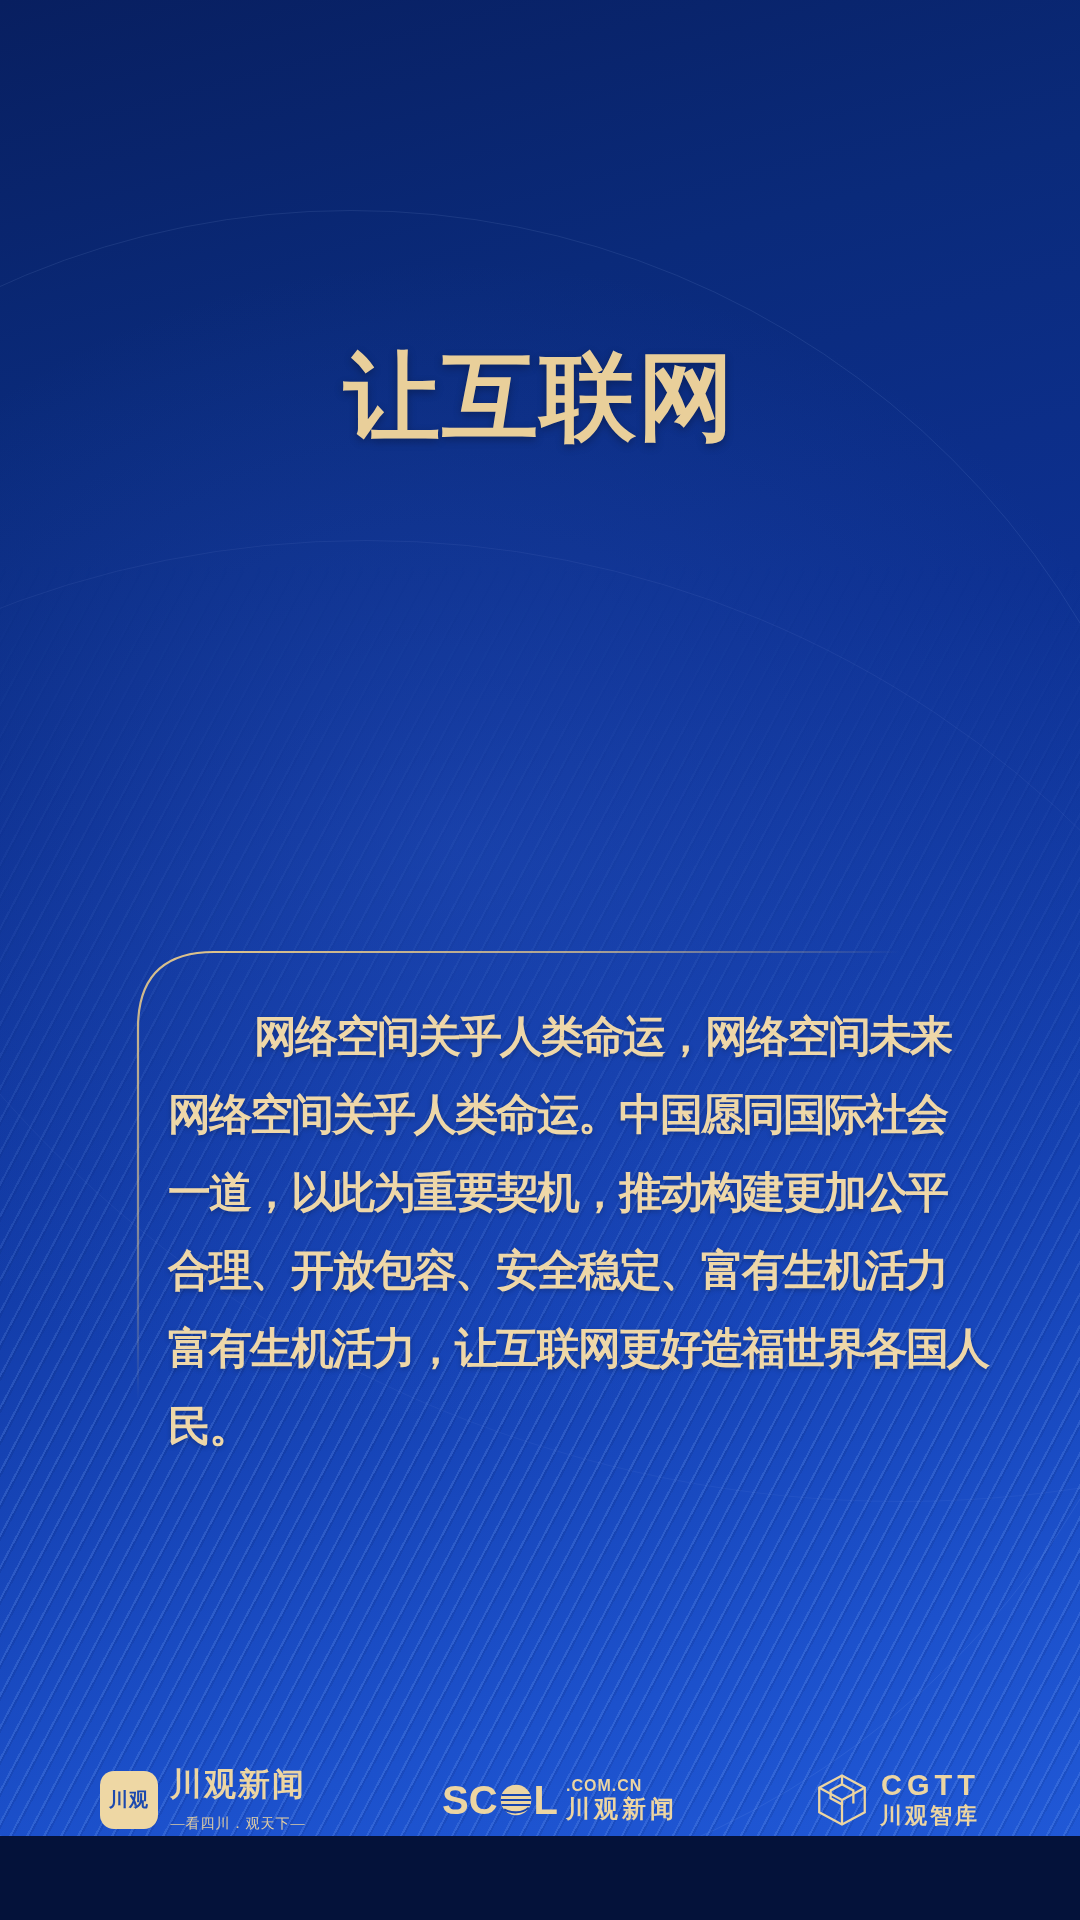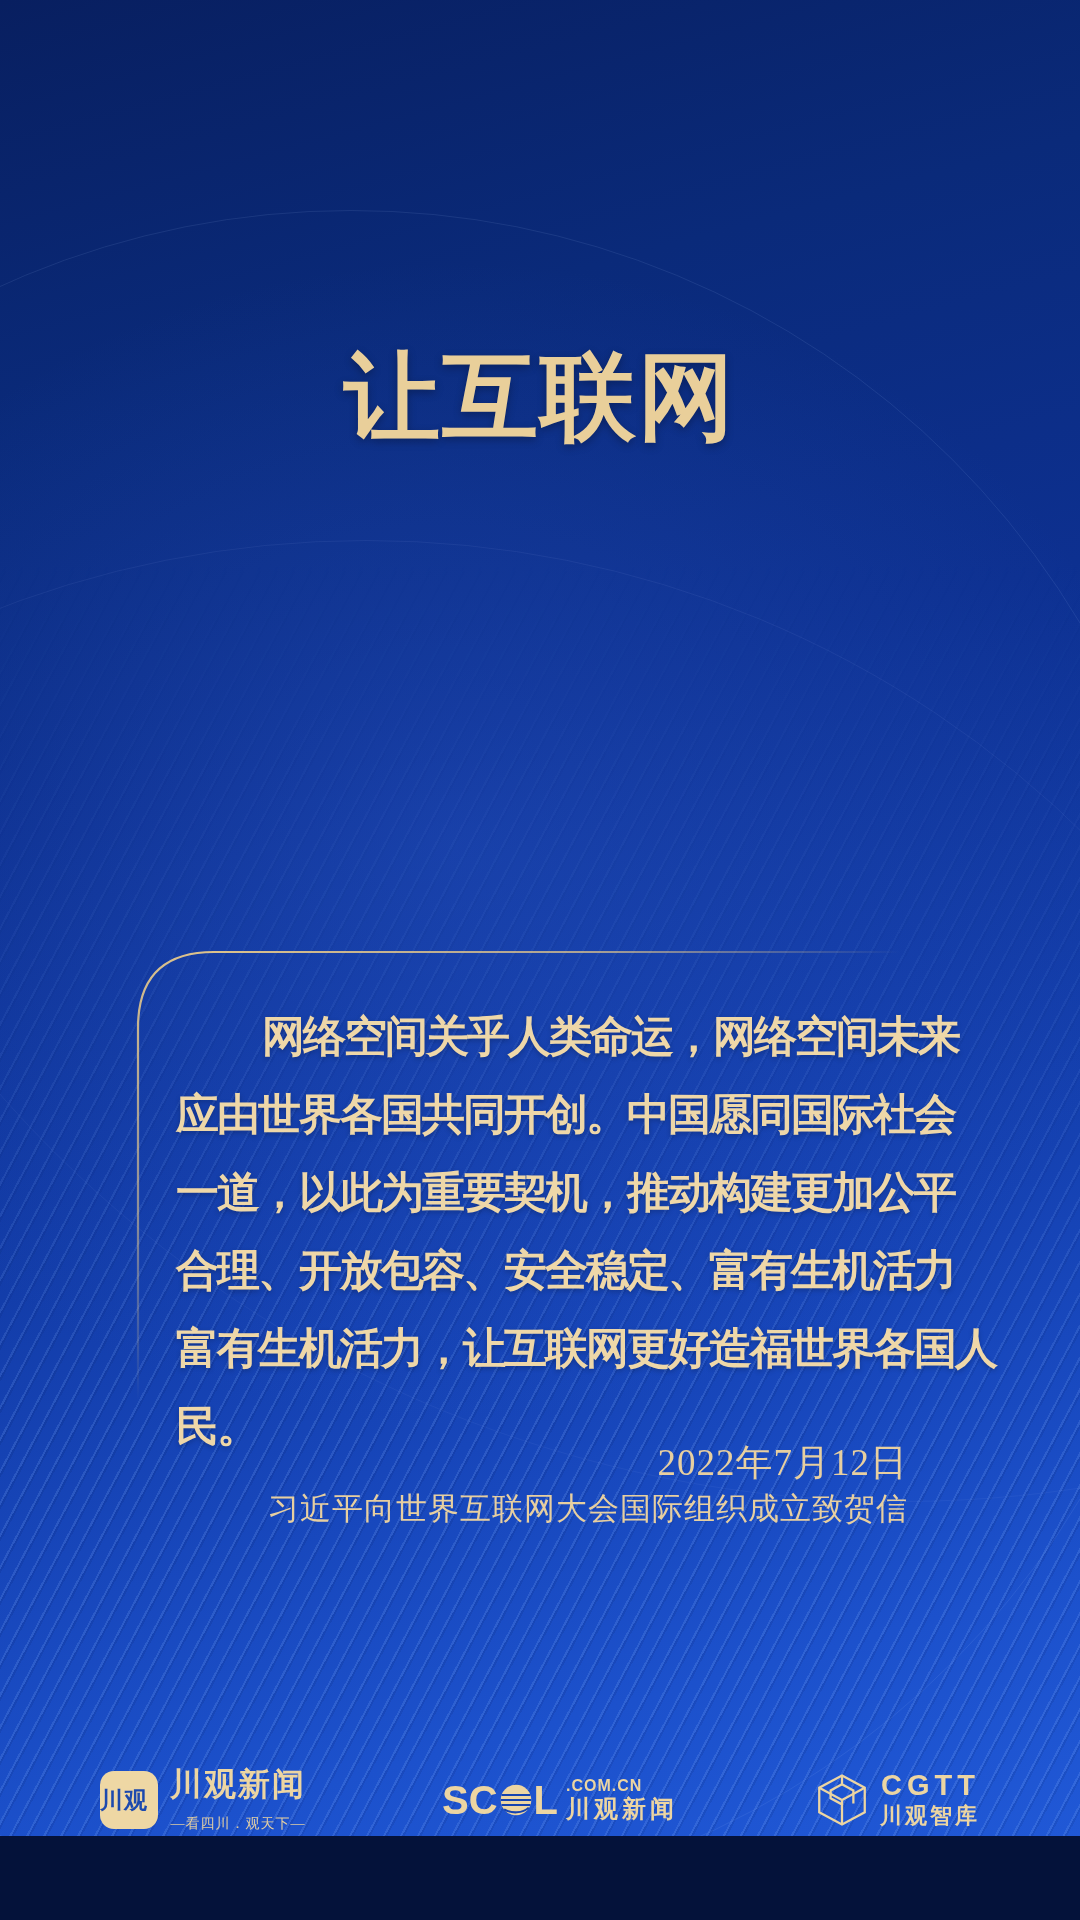--- a/index.html
+++ b/index.html
@@ -27,36 +27,36 @@
 
   .frame{position:absolute;left:0;top:0;pointer-events:none;}
 
   .title{position:absolute;left:0;right:0;top:348px;text-align:center;
     color:#e9cf9a;font-weight:bold;text-shadow:0 3px 8px rgba(0,0,0,0.28);}
   .title .l1{font-size:96px;line-height:100px;letter-spacing:2px;}
   .title .l2{font-size:96px;line-height:100px;margin-top:40px;letter-spacing:0;}
 
   .quote{position:absolute;left:168px;top:998px;width:800px;
     color:#eed7a8;font-size:43px;font-weight:600;line-height:78px;letter-spacing:-2px;
-    text-shadow:0 2px 5px rgba(0,0,0,0.22);margin-left:8px;}
+    text-shadow:0 2px 5px rgba(0,0,0,0.22);}
   .quote .qline{white-space:nowrap;}
   .quote .qline:first-child{text-indent:86px;}
 
   .byline{position:absolute;right:172px;top:1440px;text-align:right;color:#e7cfa0;}
   .byline .date{font-size:37px;line-height:46px;letter-spacing:1px;}
   .byline .source{font-size:31px;line-height:42px;margin-top:2px;letter-spacing:1px;}
 
   .footer{position:absolute;left:100px;right:100px;top:1758px;height:84px;
     display:flex;align-items:center;justify-content:space-between;color:#ecd5a2;}
   .lg{display:flex;align-items:center;}
   .lg svg{display:block;}
   .g1-name{font-size:42px;font-weight:700;letter-spacing:5px;margin-left:12px;}
   .appicon{width:58px;height:58px;border-radius:14px;background:#eed7a4;
-    display:flex;align-items:center;
-    color:#1c49ae;font-size:23px;font-weight:700;letter-spacing:1px;
+    display:flex;align-items:center;justify-content:center;
+    color:#1c49ae;font-size:19px;font-weight:700;letter-spacing:1px;
     font-family:Liberation Serif, serif;}
   .g2-col{margin-left:12px;text-align:center;}
   .g2-name{font-size:32px;font-weight:700;letter-spacing:2px;line-height:34px;}
   .g2-slogan{font-size:14px;letter-spacing:1px;margin-top:14px;opacity:.95;}
   .latin{font-family:"Liberation Sans","DejaVu Sans",sans-serif;font-weight:800;}
   .g3-sc,.g3-l{font-size:40px;line-height:40px;}
   .g3-globe{margin:0 1px;}
   .g3-col{margin-left:8px;text-align:left;}
   .g3-domain{font-size:16px;line-height:17px;letter-spacing:1px;}
   .g3-name{font-size:24px;font-weight:700;letter-spacing:4px;line-height:28px;margin-top:1px;}
@@ -89,31 +89,27 @@
     <path d="M 900 952 L 212 952" stroke="url(#fadeRight)" stroke-width="2.2" fill="none"></path>
     <path d="M 214 952 Q 138 952 138 1028 L 138 1400" stroke="url(#fadeDown)" stroke-width="2.2" fill="none"></path>
   </svg>
 
   <div class="title">
     <div class="l1">让互联网</div>
   </div>
 
   <div class="quote">
     <div class="qline">网络空间关乎人类命运，网络空间未来</div>
-    <div class="qline">应由世界各国共同开创。中国愿同国际社会</div>
+    <div class="qline">网络空间关乎人类命运。中国愿同国际社会</div>
     <div class="qline">一道，以此为重要契机，推动构建更加公平</div>
     <div class="qline">合理、开放包容、安全稳定、富有生机活力</div>
     <div class="qline">富有生机活力，让互联网更好造福世界各国人</div>
     <div class="qline">民。</div>
   </div>
 
-  <div class="byline">
-    <div class="date">2022年7月12日</div>
-    <div class="source">习近平向世界互联网大会国际组织成立致贺信</div>
-  </div>
 
   <div class="footer">
 
 
     <div class="lg">
       <div class="appicon">
         <span>川观</span>
       </div>
       <div class="g2-col">
         <div class="g2-name">川观新闻</div>

